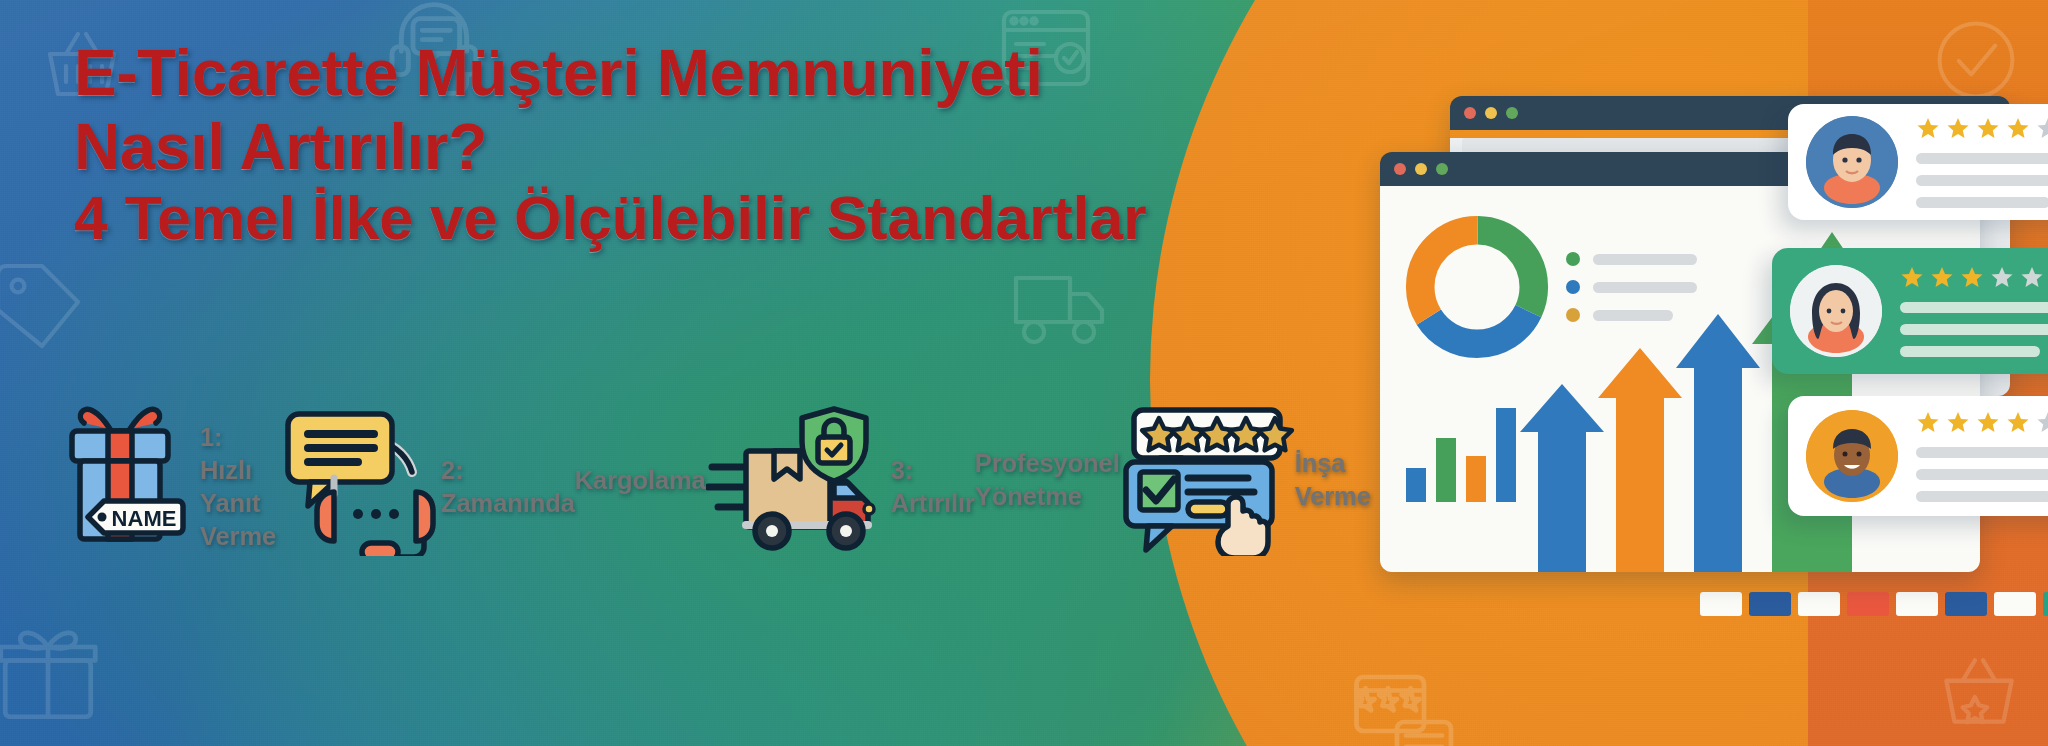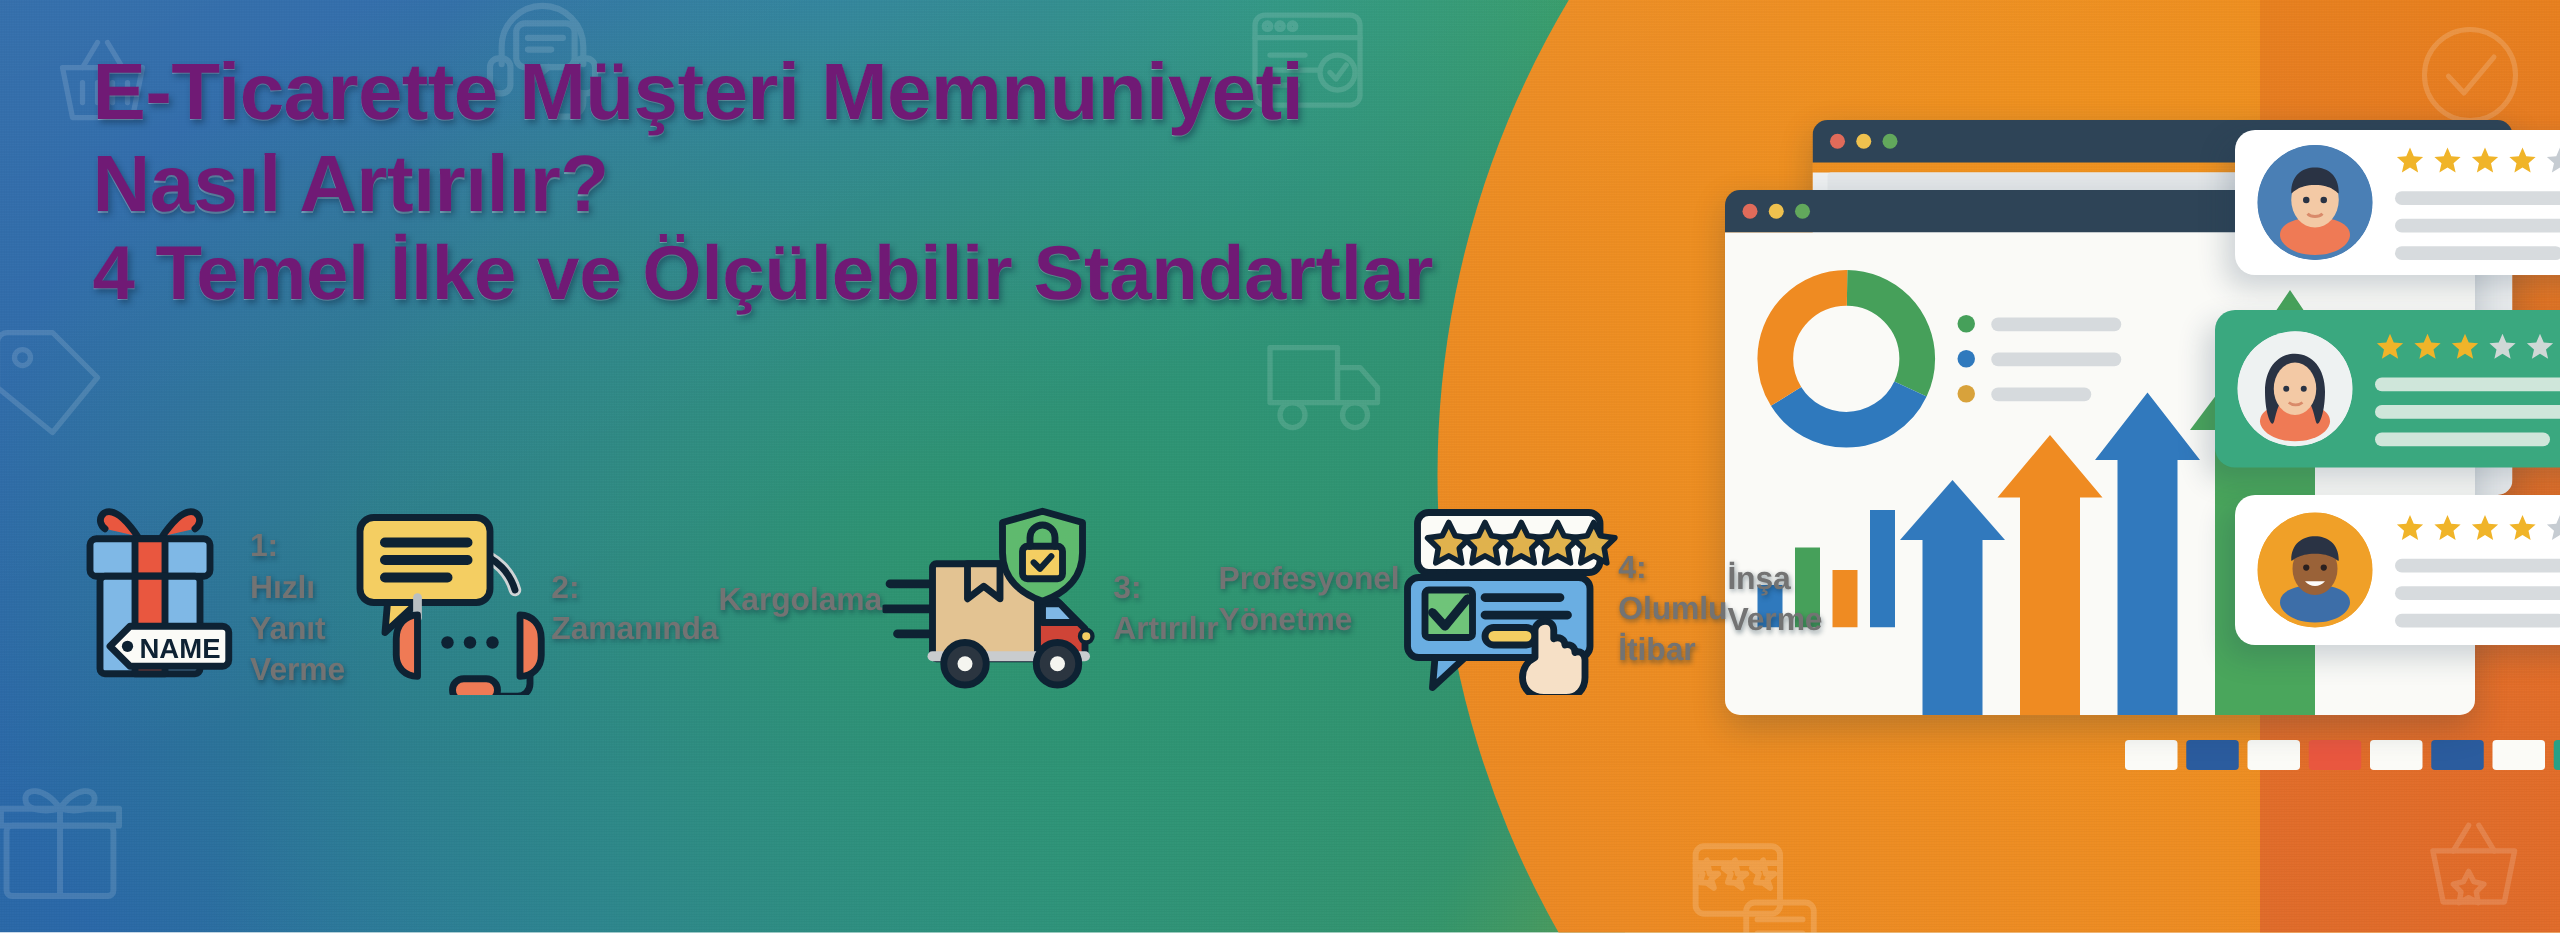--- a/index.html
+++ b/index.html
@@ -23,21 +23,21 @@
     background-image:repeating-linear-gradient(0deg,rgba(0,0,0,.35) 0 1px,transparent 1px 2px),
                      repeating-linear-gradient(90deg,rgba(255,255,255,.3) 0 1px,transparent 1px 2px);}
 
   
   .wm{position:absolute;opacity:.13;stroke:#fff;fill:none;stroke-width:2.1;
      stroke-linecap:round;stroke-linejoin:round;}
   .wm.dark{opacity:.10;}
 
   
   .headline{position:absolute;left:74px;top:36px;width:1120px;z-index:40;}
-  .hl{color:#701a75;font-weight:bold;letter-spacing:-.5px;
+  .hl{color:#b91c1c;font-weight:bold;letter-spacing:-.5px;
       text-shadow:2px 3px 5px rgba(10,35,60,.42), 0 1px 0 rgba(255,255,255,.35);}
   .hl1{font-size:64px;line-height:74px;}
   .hl2{font-size:64px;line-height:74px;}
   .hl3{font-size:61px;line-height:60px;margin-top:4px;letter-spacing:-.2px;}
 
   
   .icon-row{position:absolute;left:40px;top:400px;width:1300px;height:310px;z-index:40;
     display:flex;align-items:flex-start;}
   .pillar{flex:1 1 0;display:flex;flex-direction:row;align-items:center;}
   .pillar .art{height:160px;display:flex;align-items:center;justify-content:center;}
@@ -237,21 +237,20 @@
             <rect x="6" y="58" width="146" height="64" rx="9" fill="#6aaee2"></rect>
             <path d="M28 122l-2 24 26-24z" fill="#6aaee2"></path>
             <rect x="20" y="68" width="38" height="38" rx="3" fill="#6fc479"></rect>
             <path d="M68 74h60M68 88h66" stroke-width="7" fill="none"></path>
             <rect x="68" y="98" width="40" height="14" rx="7" fill="#f4ce62"></rect>
             <path d="M108 100v22c-6 3-10 9-10 16 0 9 7 16 17 16h18c9 0 15-7 15-16v-14c0-5-4-8-8-6 0-5-4-7-8-6 0-5-5-7-9-5v-7c0-4-3-7-7-7s-8 3-8 7z" fill="#f6e0c6"></path>
           </g>
           <path d="M26 86l10 11 18-22" fill="none" stroke="#0e2233" stroke-width="7" stroke-linecap="round" stroke-linejoin="round"></path>
         </svg>
       </div>
-      <div class="cap">4: Olumlu İtibar</div>
       <div class="cap" style="margin-top:0">İnşa Verme</div>
     </div>
   </div>
 
   <div class="illus">
 
     <div class="win" style="left:70px;top:0;width:560px;height:300px">
       <div class="bar">
         <span class="dot" style="background:#e06b5a"></span>
         <span class="dot" style="background:#efc14e"></span>

